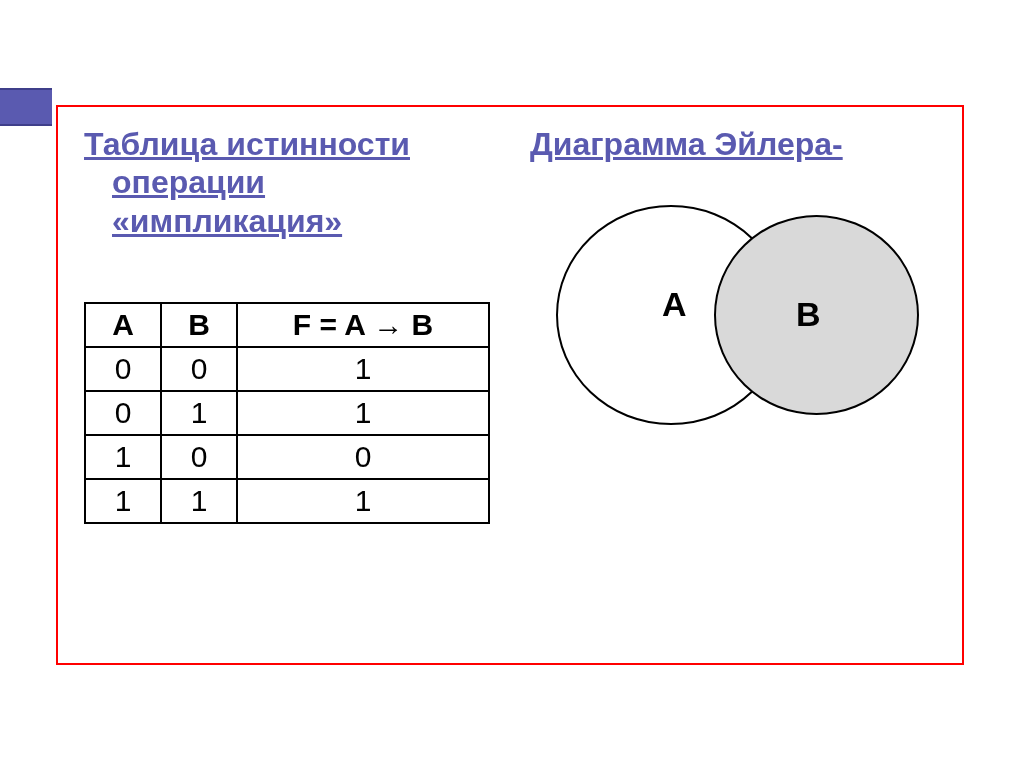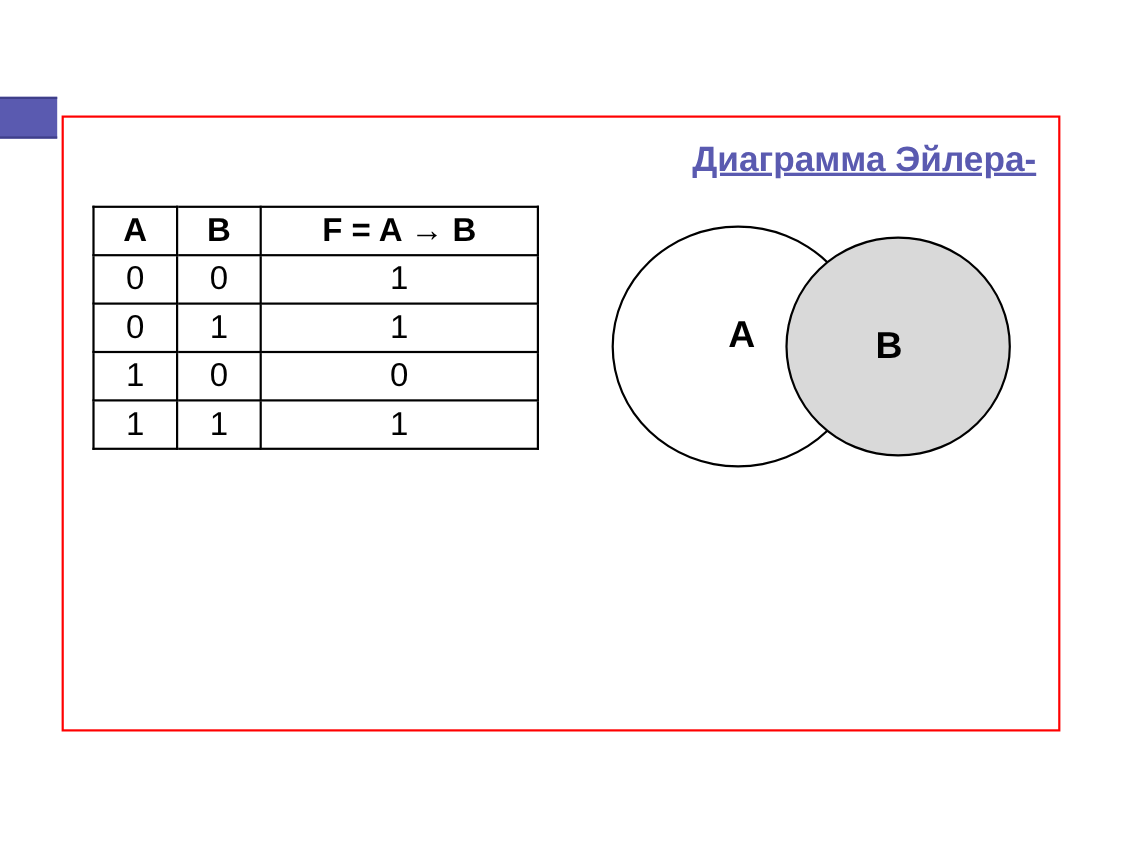--- a/index.html
+++ b/index.html
@@ -50,21 +50,21 @@
     font-weight: bold;
     color: #5a5ab0;
     text-decoration: underline;
     line-height: 1.2;
   }
   .heading.left {
     text-align: left;
     padding-left: 6px;
   }
   .heading.right {
-    text-align: right;
+    text-align: left;
   }
 
   
   .truth-table {
     margin-top: 62px;
     margin-left: 6px;
     border-collapse: collapse;
     font-size: 30px;
     color: #000000;
   }
@@ -136,20 +136,25 @@
 </head>
 <body>
 
 <div class="slide">
   <div class="top-stripe"></div>
 
   <div class="content-box">
     <div class="cols">
 
       <div class="left-col">
+        <div class="heading left">
+          <span>Таблица истинности</span><br>
+          <span style="margin-left:28px;">операции </span><br>
+          <span style="margin-left:28px;">«импликация»</span>
+        </div>
 
         <table class="truth-table">
           <thead>
             <tr>
               <th class="col-a">A</th>
               <th class="col-b">B</th>
               <th class="col-f">F = A → B</th>
             </tr>
           </thead>
           <tbody>

